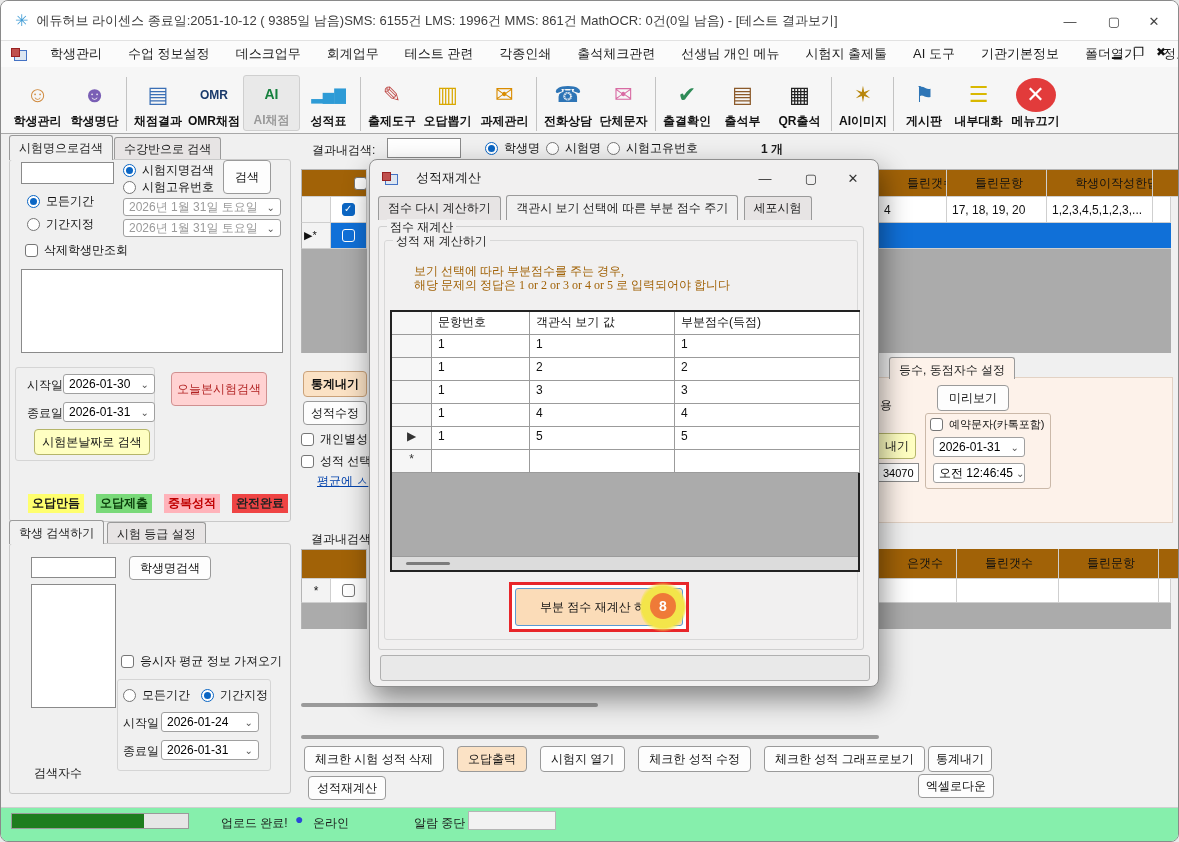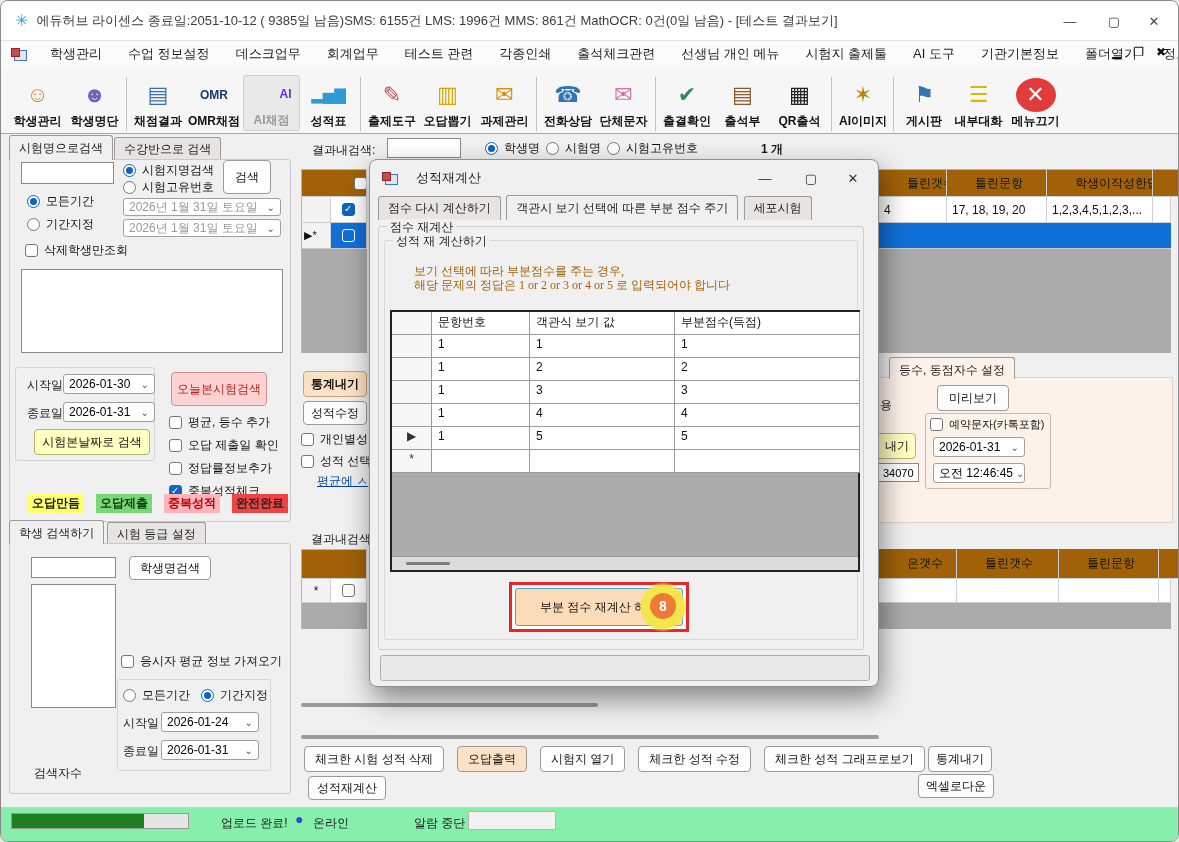--- a/index.html
+++ b/index.html
@@ -135,21 +135,21 @@
         <span class="tbg" style="color: rgb(59, 111, 181);">▤</span>
         <span class="tbl">채점결과</span>
       </div>
 
       <div class="tbi">
         <span class="tbg" style="color: rgb(26, 58, 107); font-size: 12px;">OMR</span>
         <span class="tbl">OMR채점</span>
       </div>
 
       <div class="tbi" data-disabled="true">
-        <span class="tbg" style="color: #6d28d9; font-size: 12px; text-align: right;">AI</span>
+        <span class="tbg" style="color: #15803d; font-size: 14px;">AI</span>
         <span class="tbl">AI채점</span>
       </div>
 
       <div class="tbi">
         <span class="tbg" style="color: rgb(46, 155, 214); font-size: 15px;">▂▅▇</span>
         <span class="tbl">성적표</span>
       </div>
 
       <div class="tbi" data-sep="true">
         <span class="tbg" style="color: rgb(192, 80, 77);">✎</span>
@@ -257,43 +257,20 @@
       <span class="arr">⌄</span>
   </div>
   <span class="txt abs" style="left:26px;top:404px;">종료일</span>
   <div class="combo abs" style="left:62px;top:401px;width:92px;height:20px;">
     <span>2026-01-31</span>
       <span class="arr">⌄</span>
   </div>
   <button class="btn yellow abs" style="left:33px;top:428px;width:116px;height:26px;">시험본날짜로 검색</button>
   <button class="btn pink abs" style="left:170px;top:371px;width:96px;height:34px;">오늘본시험검색</button>
 
-  <div class="abs" style="left:168px;top:413px;display:flex;flex-direction:column;gap:6px;">
-
-      <div class="frow">
-        <span class="cb" data-checked="false"></span>
-        <span>평균, 등수 추가</span>
-      </div>
-
-      <div class="frow">
-        <span class="cb" data-checked="false"></span>
-        <span>오답 제출일 확인</span>
-      </div>
-
-      <div class="frow">
-        <span class="cb" data-checked="false"></span>
-        <span>정답률정보추가</span>
-      </div>
-
-      <div class="frow">
-        <span class="cb" data-checked="true"></span>
-        <span>중복성적체크</span>
-      </div>
-
-  </div>
 
   <div class="abs" style="left:27px;top:493px;display:flex;gap:12px;">
 
       <span class="legend-chip" style="background-color: rgb(255, 255, 110); color: rgb(26, 26, 26);">오답만듬</span>
 
       <span class="legend-chip" style="background-color: rgb(121, 217, 121); color: rgb(10, 61, 10);">오답제출</span>
 
       <span class="legend-chip" style="background-color: rgb(255, 179, 186); color: rgb(192, 0, 0);">중복성적</span>
 
       <span class="legend-chip" style="background-color: #ef4444; color: rgb(34, 34, 34);">완전완료</span>

